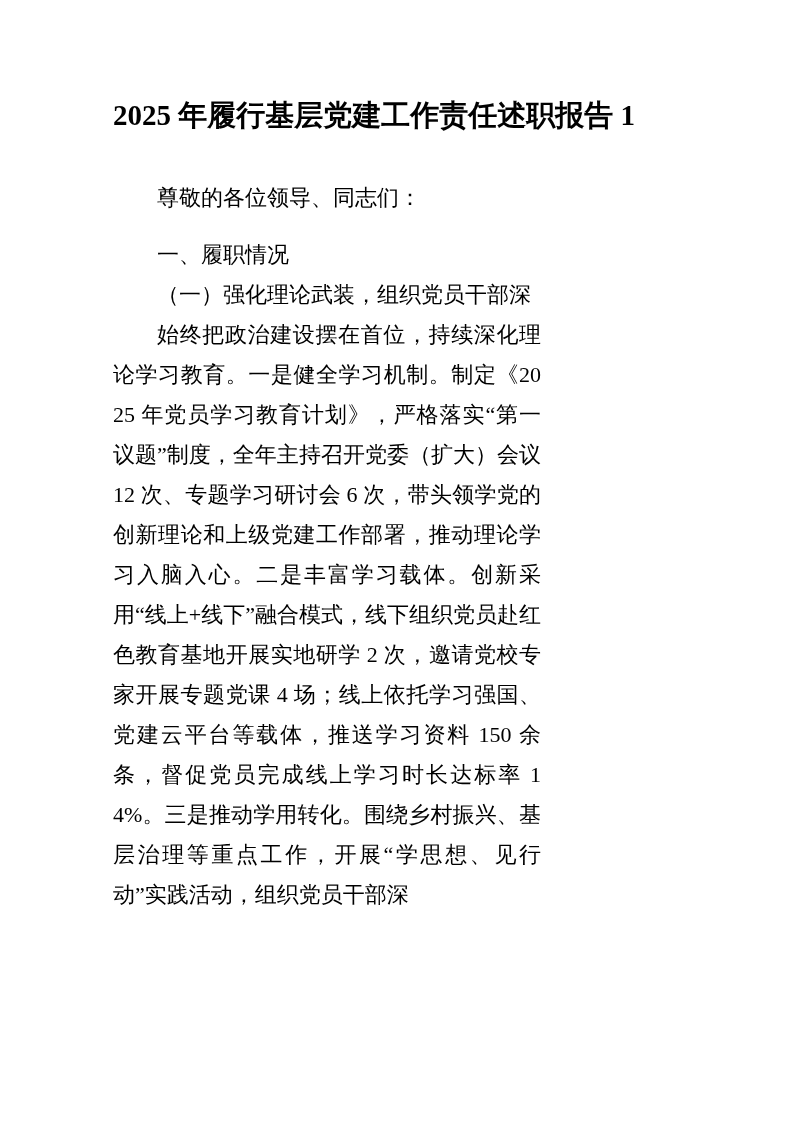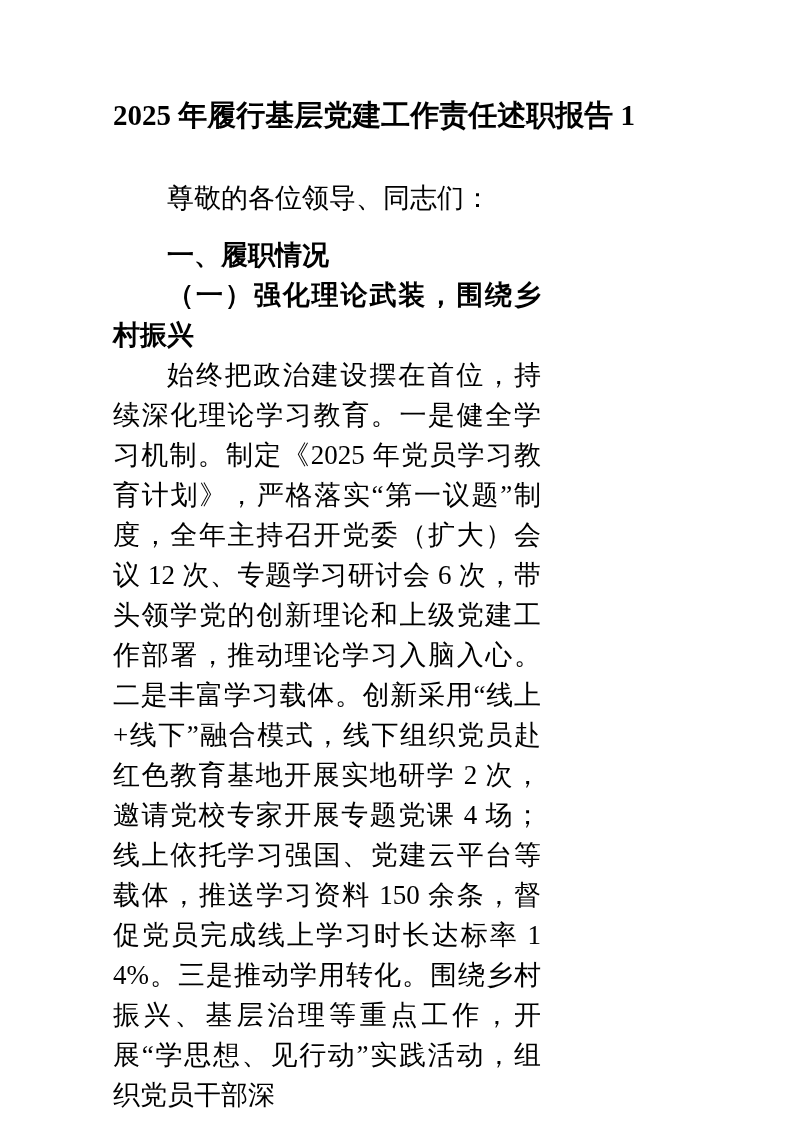--- a/index.html
+++ b/index.html
@@ -26,43 +26,43 @@
     text-align: center;
     letter-spacing: 0px;
     white-space: nowrap;
     font-family: "Liberation Serif", "DejaVu Serif", serif;
   }
   .doc-body {
     margin-top: 38px;
   }
   .doc-body p {
     margin: 0;
-    font-size: 27px;
+    font-size: 22px;
     line-height: 40px;
     text-indent: 2em;
     text-align: justify;
     word-break: break-all;
   }
   .heading-black {
-    font-weight: bold;
+    font-weight: normal;
     font-family: "Liberation Sans", "DejaVu Sans", sans-serif;
   }
   .heading-level-1 {
     margin-top: 17px !important;
   }
 </style>
 </head>
 <body>
 
 <div class="page">
   <h1 class="doc-title">2025 年履行基层党建工作责任述职报告 1</h1>
 
   <div class="doc-body">
     <p>尊敬的各位领导、同志们：</p>
 
 
     <p class="heading-black heading-level-1">一、履职情况</p>
 
-    <p class="heading-black">（一）强化理论武装，围绕乡村振兴</p>
+    <p class="heading-black">（一）强化理论武装，组织党员干部深</p>
 
     <p>始终把政治建设摆在首位，持续深化理论学习教育。一是健全学习机制。制定《2025 年党员学习教育计划》，严格落实“第一议题”制度，全年主持召开党委（扩大）会议 12 次、专题学习研讨会 6 次，带头领学党的创新理论和上级党建工作部署，推动理论学习入脑入心。二是丰富学习载体。创新采用“线上+线下”融合模式，线下组织党员赴红色教育基地开展实地研学 2 次，邀请党校专家开展专题党课 4 场；线上依托学习强国、党建云平台等载体，推送学习资料 150 余条，督促党员完成线上学习时长达标率 14%。三是推动学用转化。围绕乡村振兴、基层治理等重点工作，开展“学思想、见行动”实践活动，组织党员干部深</p>
   </div>
 </div>
 
 </body></html>

